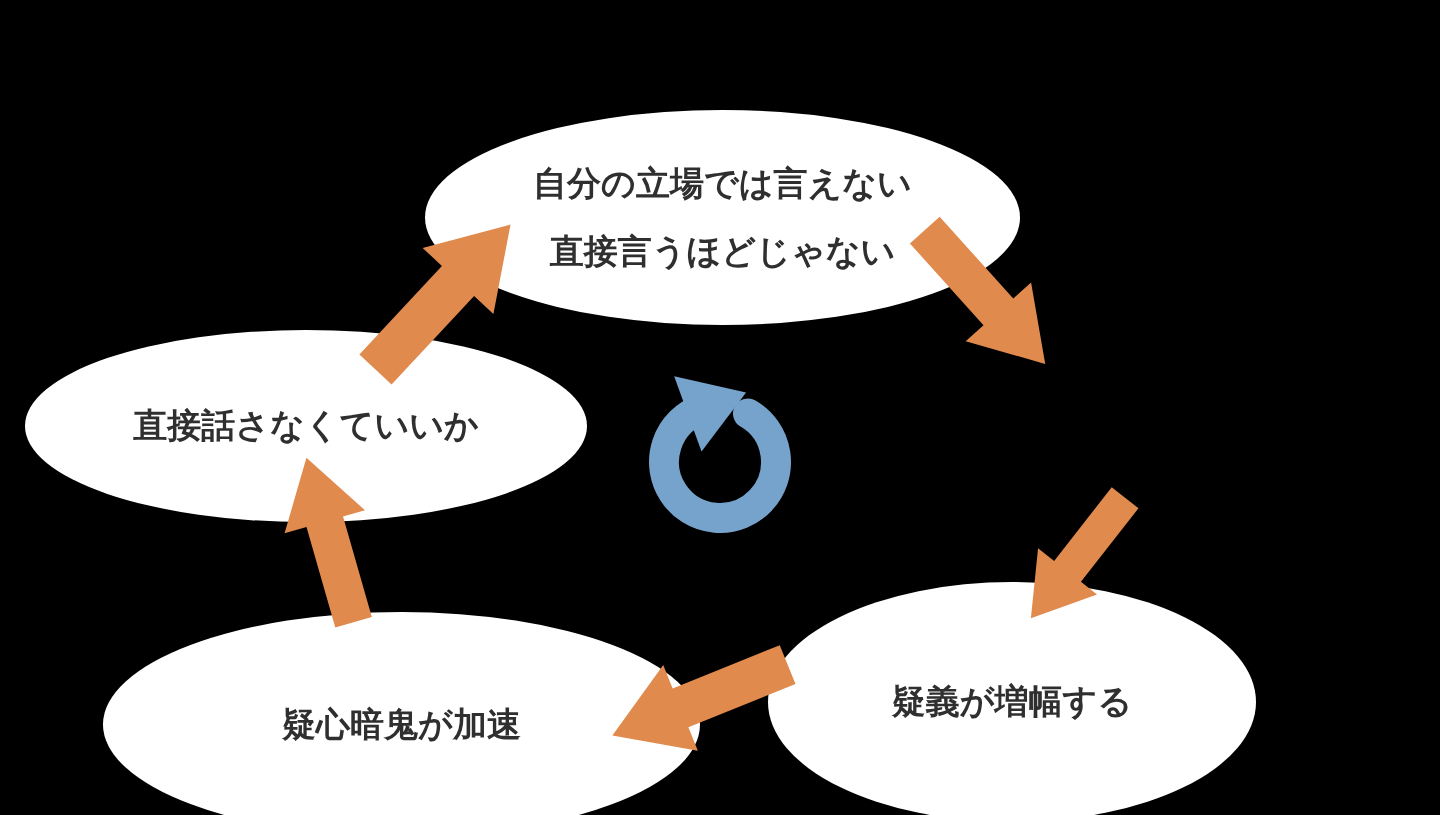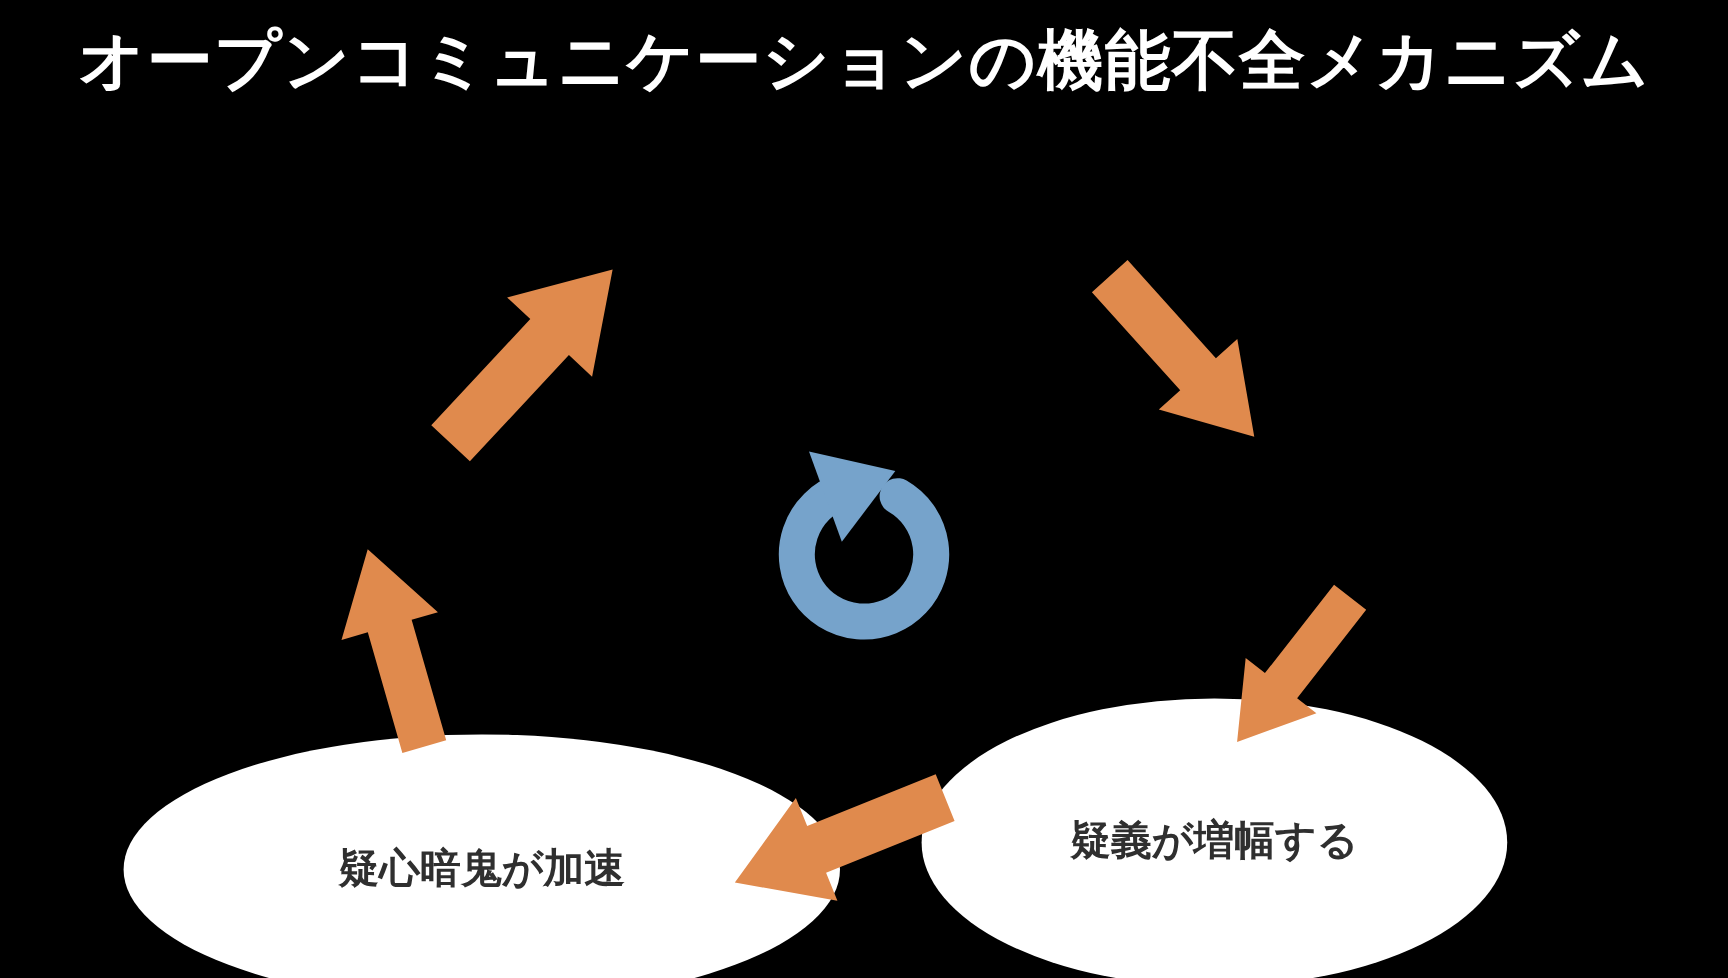--- a/index.html
+++ b/index.html
@@ -61,32 +61,38 @@
     height: 815px;
     z-index: 2;
     pointer-events: none;
   }
 </style>
 </head>
 <body>
 
 <div class="canvas">
 
-  <h1 class="diagram-title">オープンコミュニケーションの機能不全メカニズム</h1>
 
+  <div class="ellipse node-top">
+    <div class="node-text">自分の立場では言えない</div>
+    <div class="node-text">直接言うほどじゃない</div>
+  </div>
 
 
   <div class="ellipse node-bottom-right">
     <div class="node-text">疑義が増幅する</div>
   </div>
 
   <div class="ellipse node-bottom-left">
     <div class="node-text">疑心暗鬼が加速</div>
   </div>
 
+  <div class="ellipse node-left">
+    <div class="node-text">直接話さなくていいか</div>
+  </div>
 
   <svg class="overlay" viewBox="0 0 1440 815" xmlns="http://www.w3.org/2000/svg">
     <defs>
       <path id="arrow-shape" d="M -90 -20 L 20 -20 L 20 -44 L 90 0 L 20 44 L 20 20 L -90 20 Z" stroke-linejoin="round"></path>
     </defs>
 
     <use href="#arrow-shape" transform="translate(443,297) rotate(-47) scale(1.1)" fill="#e08a4d"></use>
     <use href="#arrow-shape" transform="translate(985,297) rotate(48) scale(1.0)" fill="#e08a4d"></use>
     <use href="#arrow-shape" transform="translate(1078,558) rotate(128) scale(0.85)" fill="#e08a4d"></use>
     <use href="#arrow-shape" transform="translate(700,700) rotate(158) scale(1.05)" fill="#e08a4d"></use>

